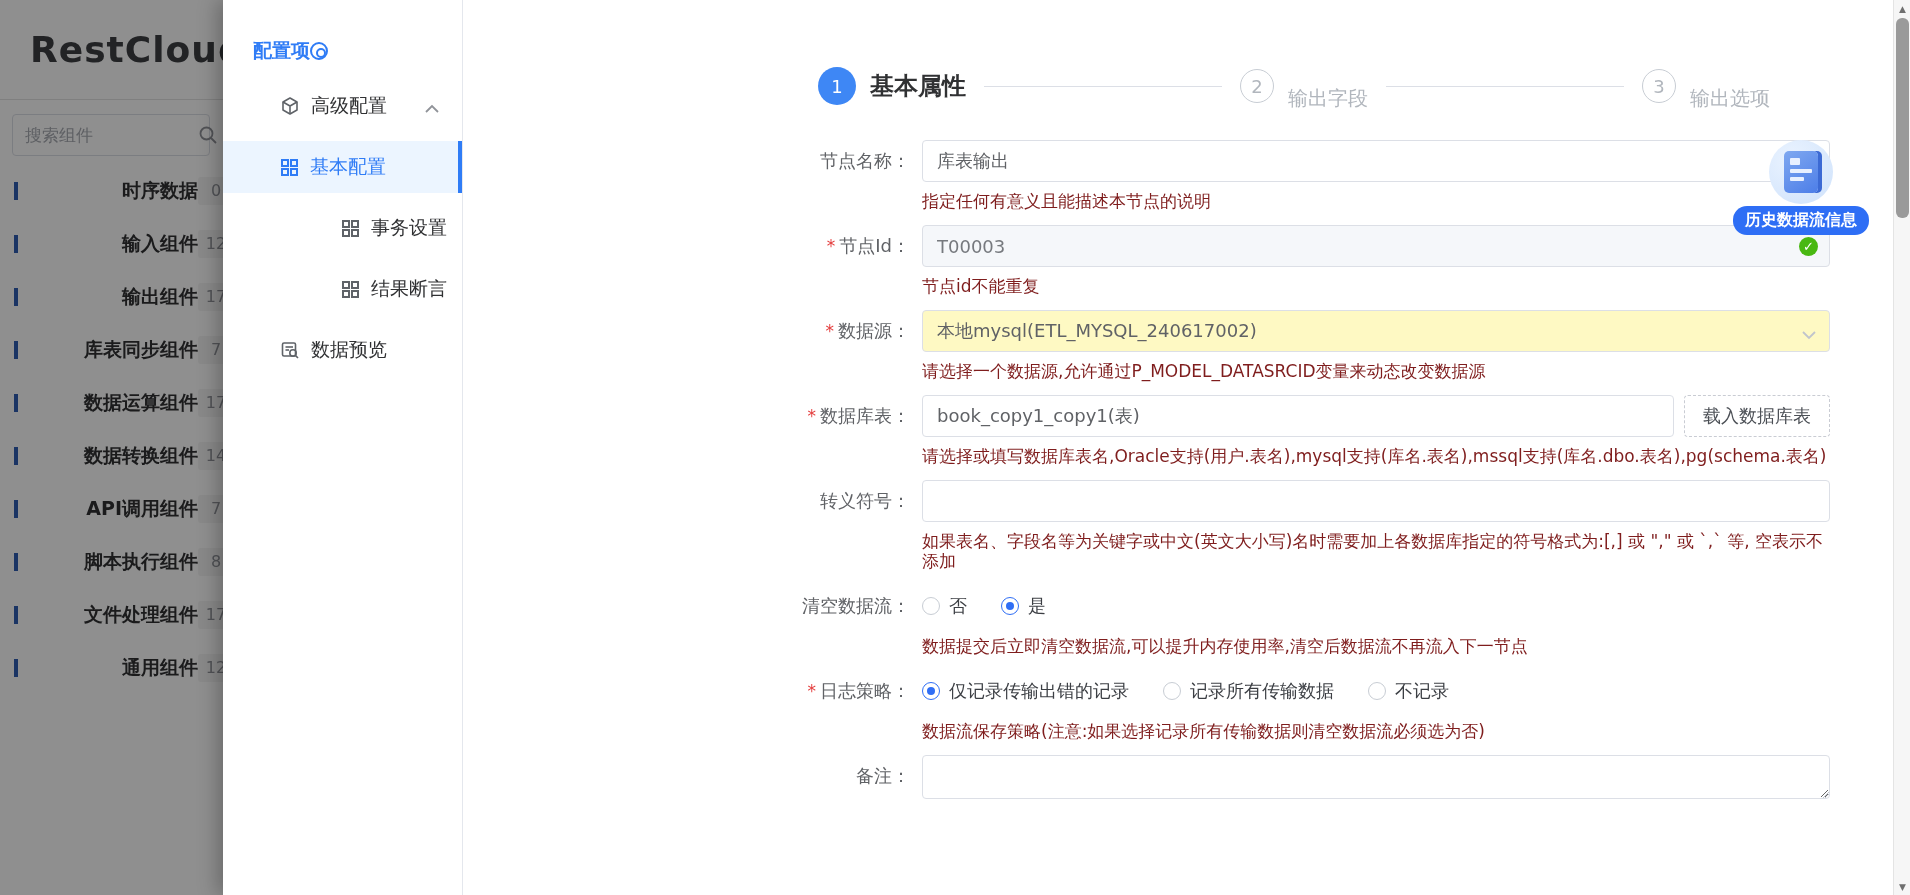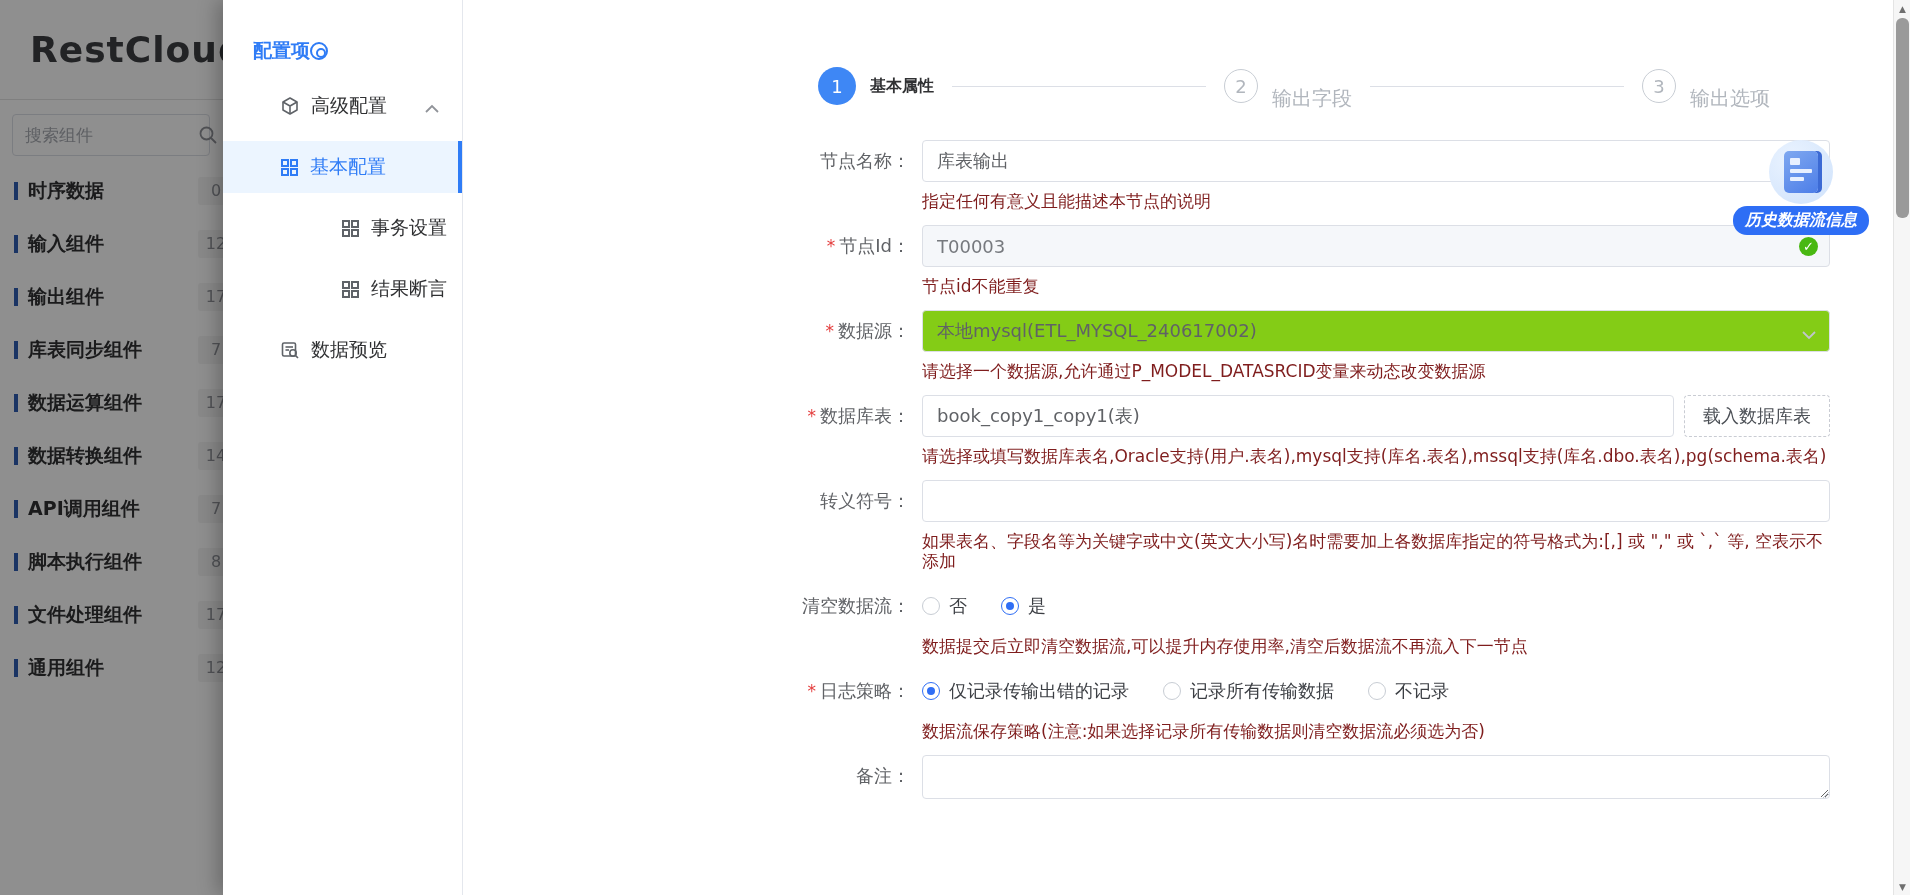--- a/index.html
+++ b/index.html
@@ -16,21 +16,21 @@
   .search-wrap { margin:14px 12px 8px 12px; position:relative; }
   .search-input { width:198px; height:42px; border:1px solid #dcdfe6; border-radius:4px;
                   padding:0 36px 0 12px; font-size:17px; color:#333;
                   font-family:inherit; outline:none; }
   .search-input::placeholder { color:#a8abb2; }
   .search-icon { position:absolute; right:10px; top:11px; }
   .cat-list { margin-top:6px; }
   .cat-item { height:53px; display:flex; align-items:center; padding:0 6px 0 14px;
               cursor:pointer; }
   .cat-bar { width:4px; height:18px; background:#2f5eb3; margin-right:10px; flex:none; }
-  .cat-label { font-size:19px; font-weight:bold; color:#303133; flex:1; white-space:nowrap; }
+  .cat-label { font-size:19px; font-weight:bold; color:#303133; flex:1; white-space:nowrap;text-align:right; }
   .cat-badge { min-width:36px; height:28px; background:#f4f4f5; color:#909399;
                font-size:16px; display:flex; align-items:center; justify-content:center;
                border-radius:3px; padding:0 6px; }
   .dim-overlay { position:absolute; left:0; top:0; width:240px; height:895px;
                  background:rgba(0,0,0,0.44); z-index:2; }
 
   
   .modal { position:absolute; left:223px; top:0; width:1687px; height:895px;
            background:#fff; z-index:3; box-shadow:-6px 0 18px rgba(0,0,0,0.25); }
 
@@ -54,39 +54,39 @@
   .chevron-up { margin-left:26px; }
 
   
   .steps { position:absolute; left:595px; top:62px; right:140px; height:48px;
            display:flex; align-items:center; }
   .step { display:flex; align-items:center; gap:14px; flex:none; }
   .step-circle { width:38px; height:38px; border-radius:50%; display:flex;
                  align-items:center; justify-content:center; font-size:18px; }
   .step.on .step-circle { background:#3e87f5; color:#fff; }
   .step.off .step-circle { width:34px; height:34px; border:1px solid #c8cdd4; color:#b1b6bd; }
-  .step.on .step-label { font-size:16px; font-weight:bold; color:#303133;font-family:Liberation Serif, serif; }
+  .step.on .step-label { font-size:24px; font-weight:bold; color:#303133;font-family:Liberation Serif, serif; }
   .step.off .step-label { font-size:20px; color:#b1b6bd;margin-top:24px; }
   .step-line { flex:1; height:1px; background:#dcdfe6; margin:0 18px; }
 
   
   .form { position:absolute; left:529px; top:140px; width:1090px; }
   .frow { display:flex; margin-bottom:14px; }
   .flabel { width:170px; text-align:right; padding-right:12px; font-size:18px;
             color:#606266; line-height:42px; white-space:nowrap; }
   .req { color:#e43d3d; margin-right:4px; font-size:17px; }
   .fbody { width:908px; }
   .ctrl-line { position:relative; display:flex; gap:10px; }
   .el-input { width:100%; height:42px; border:1px solid #dcdfe6; border-radius:4px;
               padding:0 40px 0 14px; font-size:18px; color:#606266;
               font-family:inherit; outline:none; background:#fff; }
   .el-input.disabled { background:#f5f7fa; color:#76797e; }
   .sel-box { width:100%; height:42px; border:1px solid #dcdfe6; border-radius:4px;
              padding:0 40px 0 14px; font-size:18px; color:#606266; display:flex;
-             align-items:center; cursor:pointer; background:#84cc16; }
+             align-items:center; cursor:pointer; background:#fef9c3; }
   .short { width:770px; }
   .load-btn { flex:none; height:42px; border:1px dashed #c9ccd3; border-radius:4px;
               background:#fff; padding:0 18px; font-size:18px; color:#4b4f55;
               cursor:pointer; font-family:inherit; }
   .valid-check { position:absolute; right:12px; top:12px; width:19px; height:19px;
                  border-radius:50%; background:#49b812; color:#fff; font-size:13px;
                  display:flex; align-items:center; justify-content:center; }
   .sel-arrow { position:absolute; right:14px; top:15px; }
   .helper { font-size:17px; color:#7f1d1d; margin-top:9px; line-height:20px; }
   .radio-line { height:42px; display:flex; align-items:center; gap:34px; }
@@ -110,21 +110,21 @@
   .hist-doc { width:34px; height:42px; border-radius:5px;
               background:linear-gradient(145deg,#7fa8f0,#4d7ee8);
               padding:7px 6px; display:flex; flex-direction:column; gap:4px;
               box-shadow:4px 0 0 #3c6ad4; }
   .hist-doc i { display:block; background:#e8f0ff; border-radius:1px; height:4px; }
   .hist-doc i.b1 { width:10px; height:7px; }
   .hist-doc i.b2 { width:22px; }
   .hist-doc i.b3 { width:14px; }
   .hist-pill { margin-top:2px; display:inline-block; background:#2e6ef5; color:#fff;
                font-size:16px; font-weight:bold; padding:4px 12px; border-radius:14px;
-               white-space:nowrap; cursor:pointer;font-style:italic; }
+               white-space:nowrap; cursor:pointer; }
 
   
   .scrollbar { position:absolute; right:0; top:0; width:17px; height:895px;
                background:#f6f6f6; border-left:1px solid #e4e4e4; z-index:5; }
   .sb-arrow { position:absolute; left:0; width:17px; height:17px; display:flex;
               align-items:center; justify-content:center; font-size:9px; color:#6f6f6f;
               cursor:pointer; }
   .sb-up { top:0; } .sb-down { bottom:0; }
   .sb-thumb { position:absolute; left:2px; top:18px; width:13px; height:200px;
               background:#9a9a9a; border-radius:6px; cursor:pointer; }

